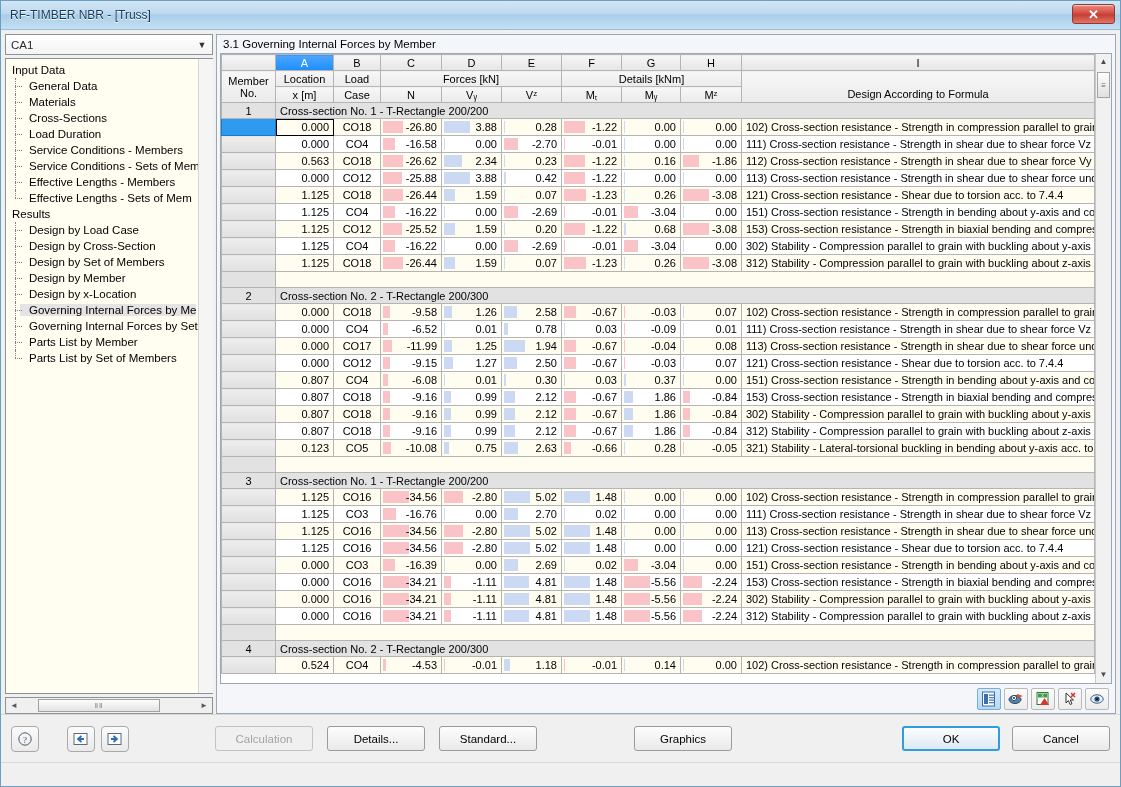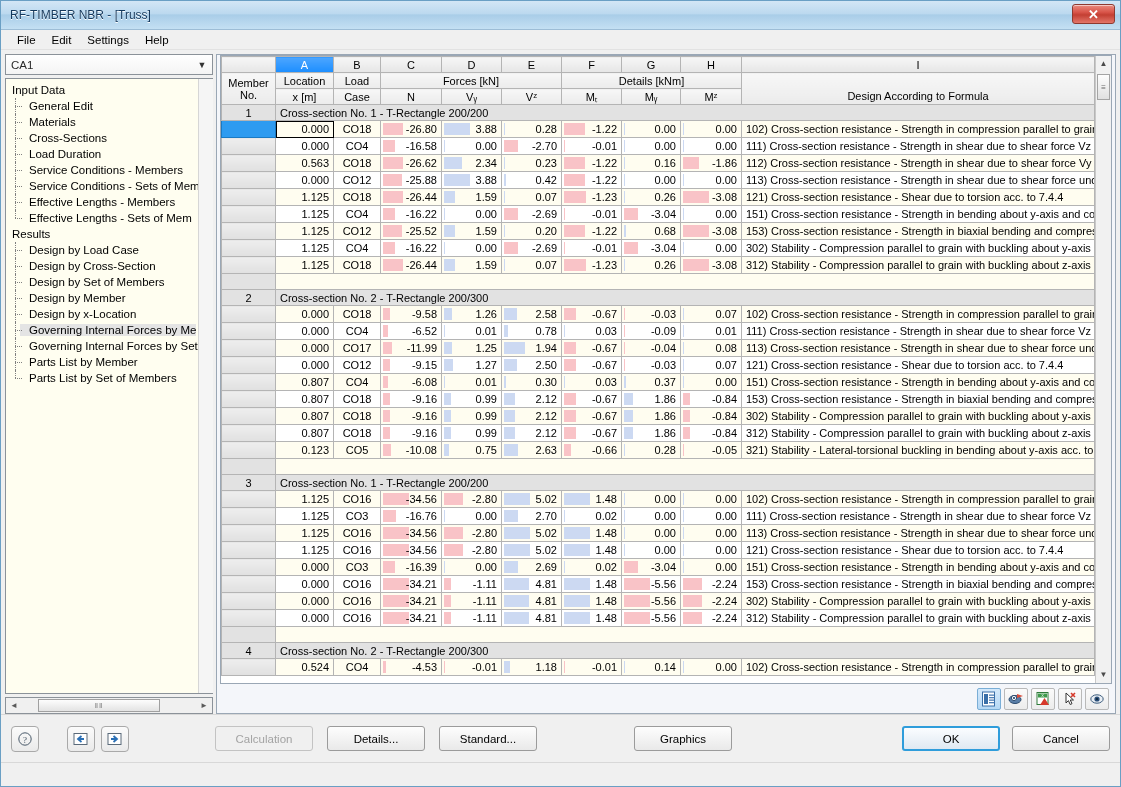--- a/index.html
+++ b/index.html
@@ -283,38 +283,32 @@
 </head>
 <body>
 
 <div class="window">
 
   <div class="titlebar">
     <span class="title">RF-TIMBER NBR - [Truss]</span>
     <div class="close-btn">✕</div>
   </div>
 
-  <div class="menubar">
-    <span class="mi">File</span>
-    <span class="mi">Edit</span>
-    <span class="mi">Settings</span>
-    <span class="mi">Help</span>
-  </div>
 
   <div class="body">
 
     <div class="leftpanel">
       <div class="combo">
         <span class="cval">CA1</span>
         <span class="arrow">▼</span>
       </div>
       <div class="tree">
         <div class="treeinner" id="tree-nodes">
             <div class="tnode"><span class="lbl" style="padding-left: 0px;">Input Data</span></div>
-            <div class="tnode child"><span class="lbl">General Edit</span></div>
+            <div class="tnode child"><span class="lbl">General Data</span></div>
             <div class="tnode child"><span class="lbl">Materials</span></div>
             <div class="tnode child"><span class="lbl">Cross-Sections</span></div>
             <div class="tnode child"><span class="lbl">Load Duration</span></div>
             <div class="tnode child"><span class="lbl">Service Conditions - Members</span></div>
             <div class="tnode child"><span class="lbl">Service Conditions - Sets of Mem</span></div>
             <div class="tnode child"><span class="lbl">Effective Lengths - Members</span></div>
             <div class="tnode child last"><span class="lbl">Effective Lengths - Sets of Mem</span></div>
             <div class="tnode"><span class="lbl" style="padding-left: 0px;">Results</span></div>
             <div class="tnode child"><span class="lbl">Design by Load Case</span></div>
             <div class="tnode child"><span class="lbl">Design by Cross-Section</span></div>
@@ -331,20 +325,21 @@
       <div class="hscroll">
         <span class="hsbtn">◄</span>
         <div class="hstrack">
           <div class="hsthumb">‖‖</div>
         </div>
         <span class="hsbtn">►</span>
       </div>
     </div>
 
     <div class="rightpanel">
+      <div class="panelhdr">3.1  Governing Internal Forces by Member</div>
 
       <div class="gridwrap">
         <div class="gridmain">
           <table class="grid">
             <colgroup>
               <col style="width:54px">
                 <col style="width:58px">
                 <col style="width:47px">
               <col style="width:61px">
                 <col style="width:60px">

